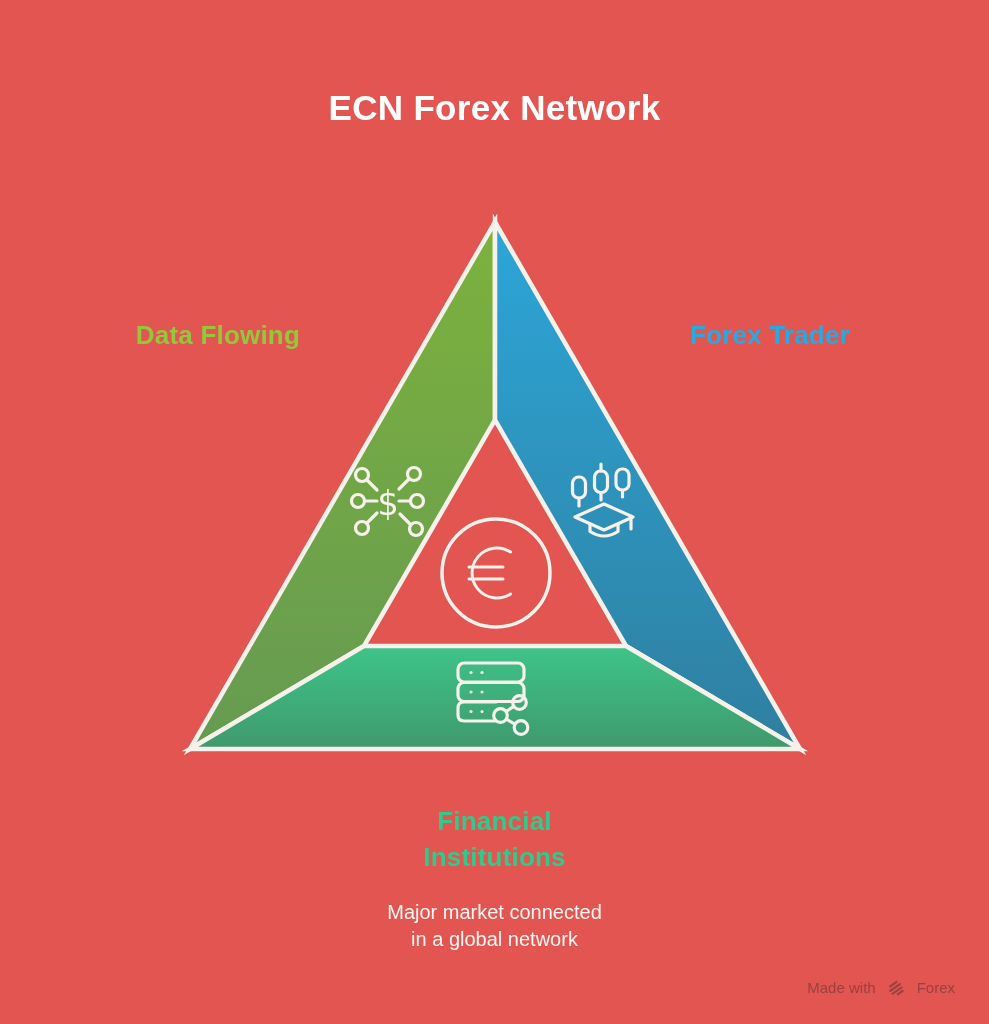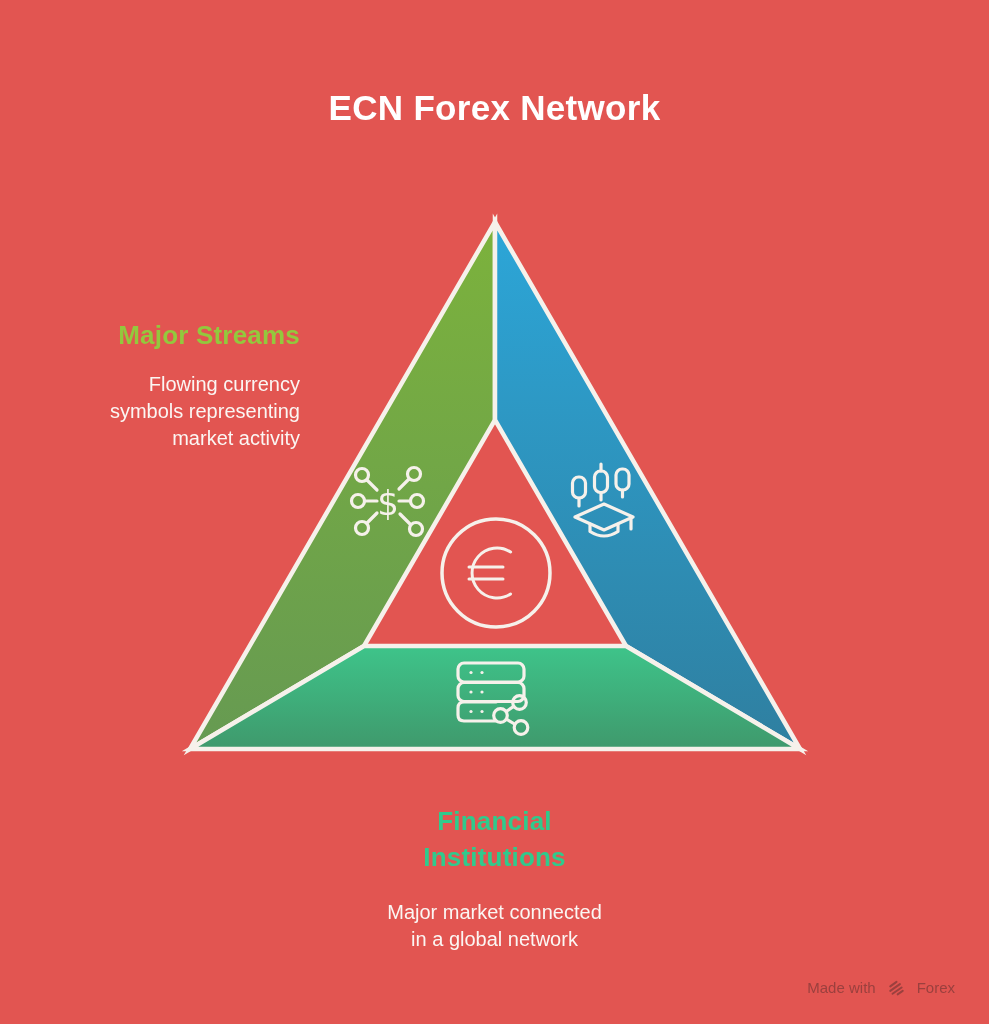--- a/index.html
+++ b/index.html
@@ -106,27 +106,25 @@
     <circle cx="482" cy="711.5" r="1.6" fill="#F6F1EB" stroke="none"></circle>
     <circle cx="519.5" cy="702.5" r="6.8"></circle>
     <circle cx="500.5" cy="715.5" r="6.8"></circle>
     <circle cx="521" cy="727.5" r="6.8"></circle>
     <path d="M507,711 L513.5,706.5"></path>
     <path d="M507,719.5 L514.5,724"></path>
   </g>
 </svg>
 
 <div class="left-block">
-  <div class="node-label label-green">Major Streams</div>
-  <p class="node-desc">Flowing currency
-symbols representing
-market activity</p>
+  <div class="node-label label-green">Data Flowing</div>
 </div>
 
 <div class="right-block">
+  <div class="node-label label-blue">Forex Trader</div>
 </div>
 
 <div class="bottom-block">
   <div class="node-label label-teal">Financial
 Institutions</div>
   <p class="node-desc">Major market connected
 in a global network</p>
 </div>
 
 <div class="footer">

